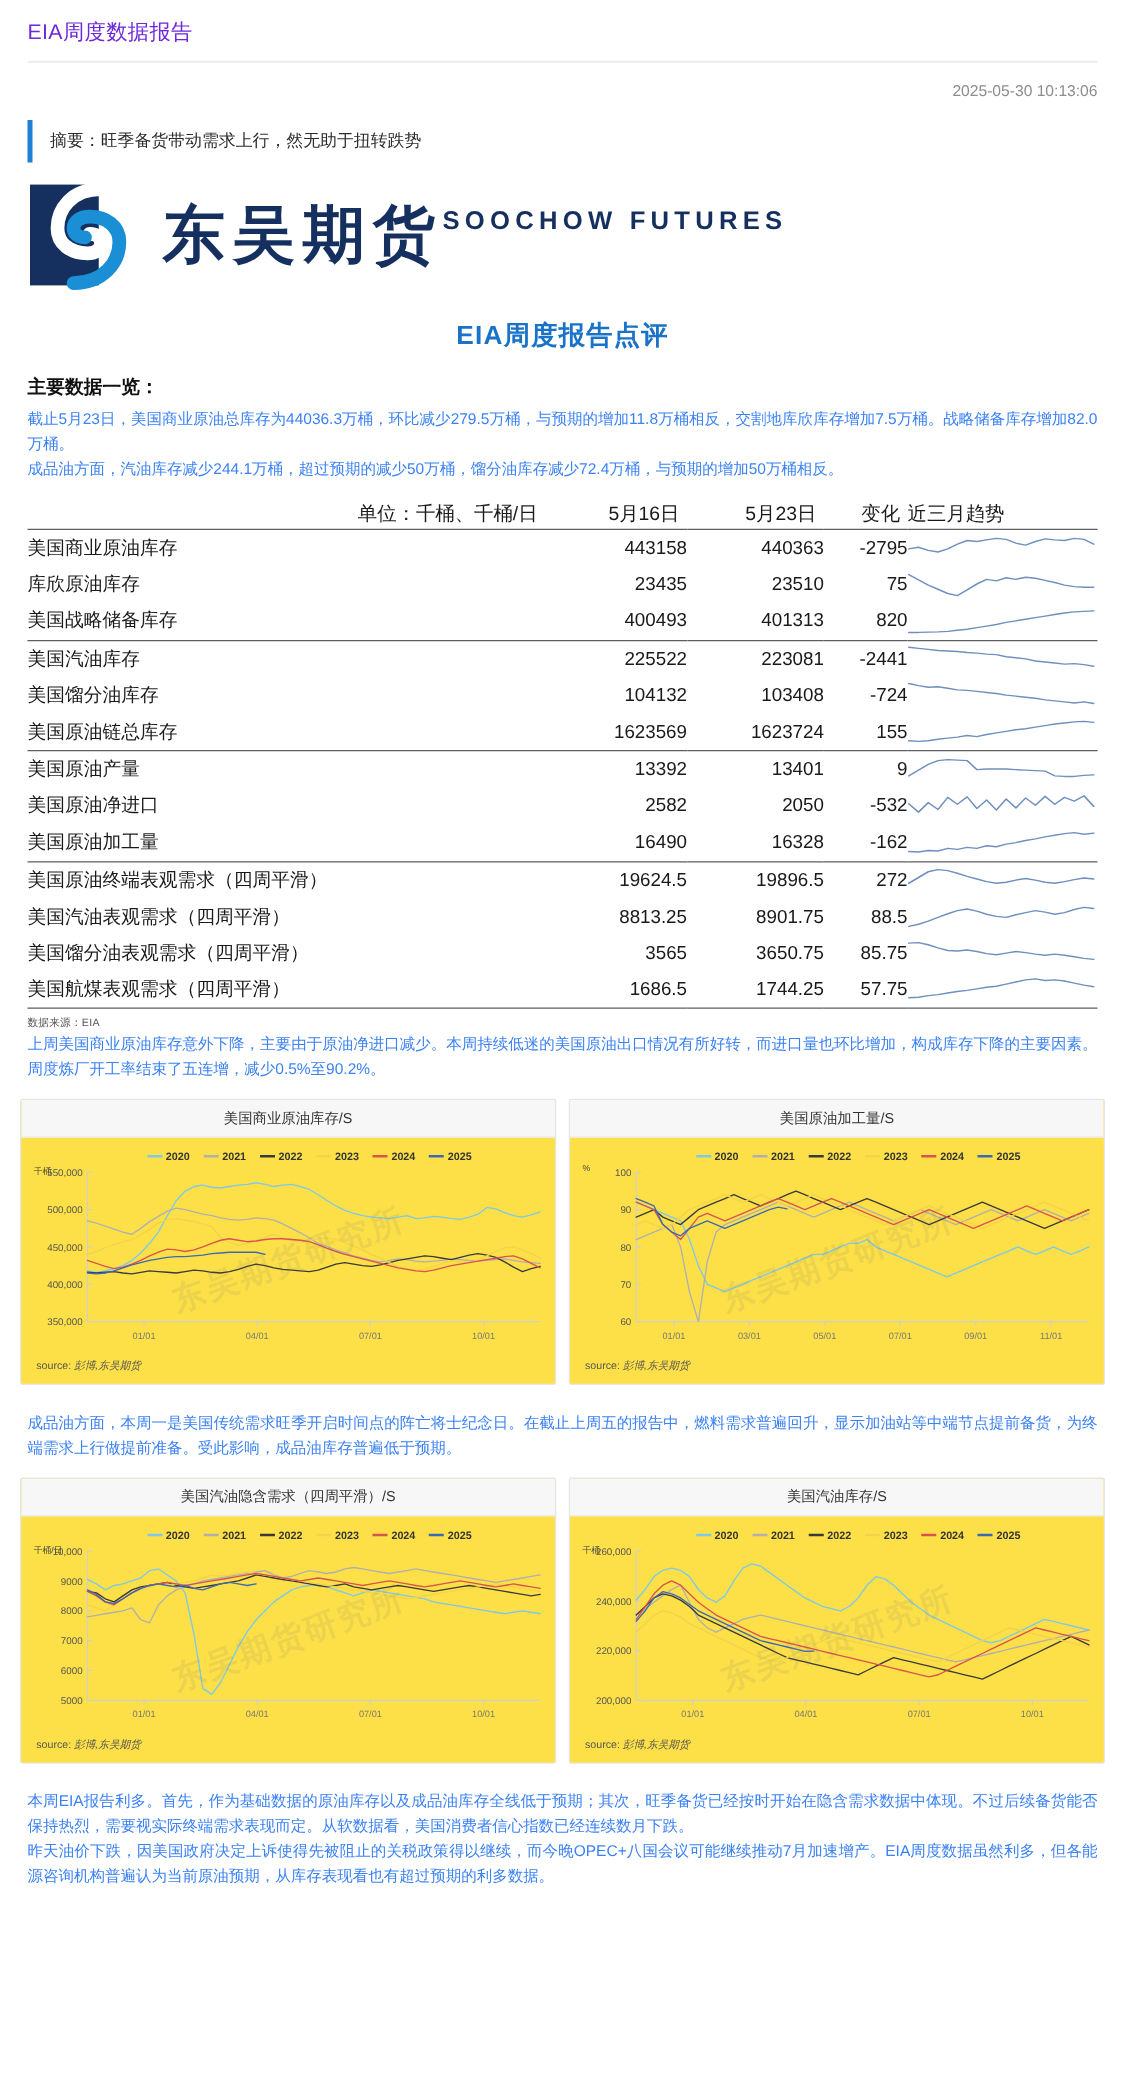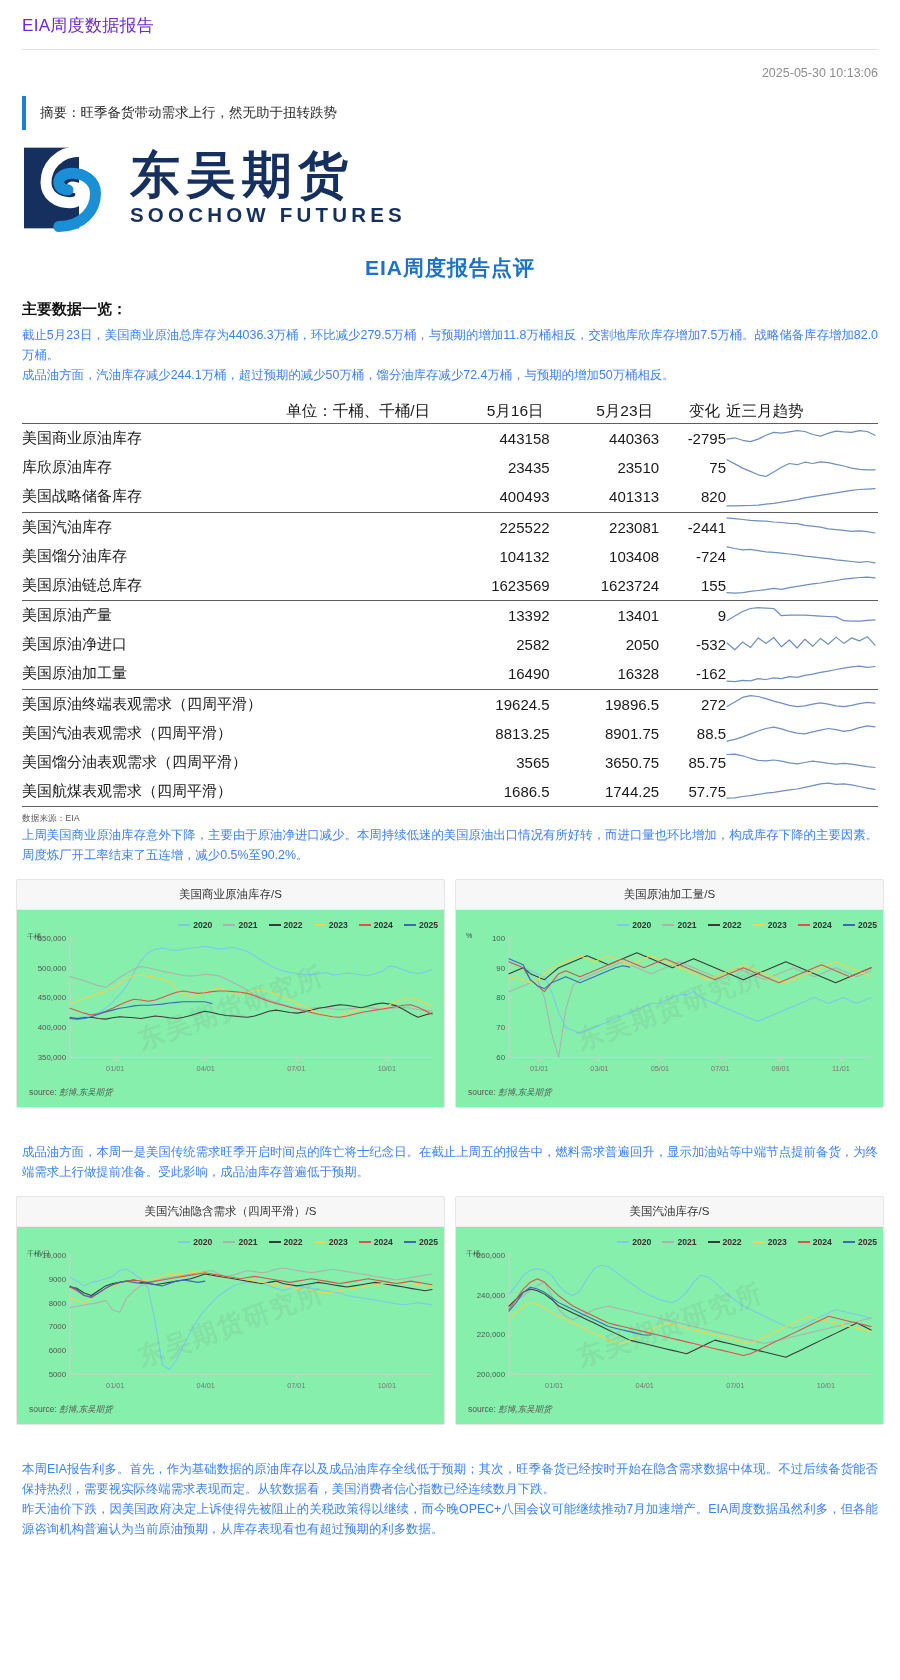--- a/index.html
+++ b/index.html
@@ -47,21 +47,21 @@
 
   
   .logo-wrap {
     margin: 14px 0 0 22px;
     display: flex;
     align-items: center;
     gap: 16px;
     height: 88px;
   }
   .logo-mark { width: 92px; height: 88px; flex: 0 0 auto; }
-  .logo-text { display:flex; flex-direction: column; justify-content:center; }
+  .logo-text { display:flex; justify-content:center; }
   .logo-cn {
     font-size: 50px;
     font-weight: bold;
     color: #15305e;
     letter-spacing: 6px;
     line-height: 1.02;
     font-family: "DejaVu Sans","Liberation Sans",sans-serif;
   }
   .logo-en {
     font-size: 20.5px;
@@ -140,37 +140,37 @@
 
   
   .chart-row {
     display: flex;
     gap: 10px;
     margin: 14px 16px 0 16px;
   }
   .chart-card {
     flex: 1 1 0;
     border: 1px solid #e6e6e6;
-    background: #86efac;
+    background: #fde047;
     border-radius: 2px;
     overflow: hidden;
     position: relative;
   }
   .chart-title {
     background: #f7f7f7;
     border-bottom: 1px solid #ececec;
     text-align: center;
     font-size: 11.5px;
     color: #333;
     padding: 7px 0;
   }
   .chart-body { position: relative; padding: 4px 6px 2px 6px; }
   .legend {
     display: flex;
-    justify-content: flex-end;
+    justify-content: center;
     gap: 11px;
     padding: 6px 0 2px 34px;
     font-size: 8.6px;
     color: #333;
     font-weight: bold;
   }
   .legend .li { display:flex; align-items:center; gap:3px; white-space: nowrap; }
   .legend .sw { width: 12px; height: 2px; display:inline-block; }
   .unit-lbl {
     position: absolute;
@@ -190,21 +190,21 @@
     position: absolute;
     left: 50%; top: 52%;
     transform: translate(-50%,-50%) rotate(-20deg);
     font-size: 26px;
     font-weight: bold;
     color: rgba(120,120,120,0.13);
     white-space: nowrap;
     pointer-events: none;
     letter-spacing: 2px;
   }
-  .tail-para { margin-top: 34px; }
+  .tail-para { margin-top: 20px; }
 </style>
 </head>
 <body>
 
 <div class="page">
 
   <div class="hdr">
     <div class="hdr-title">EIA周度数据报告</div>
     <div class="hdr-rule"></div>
   </div>

